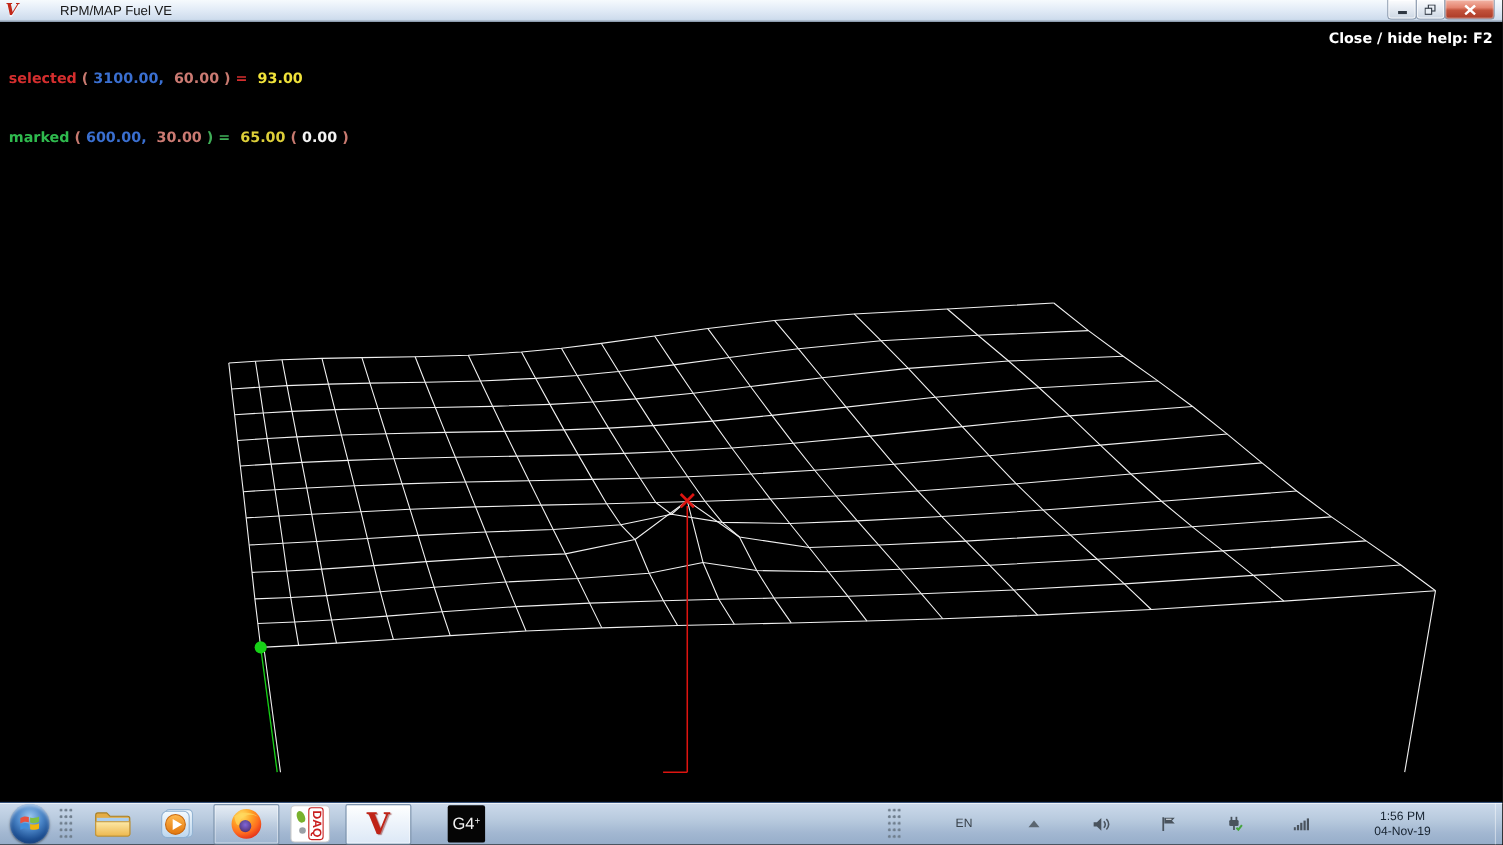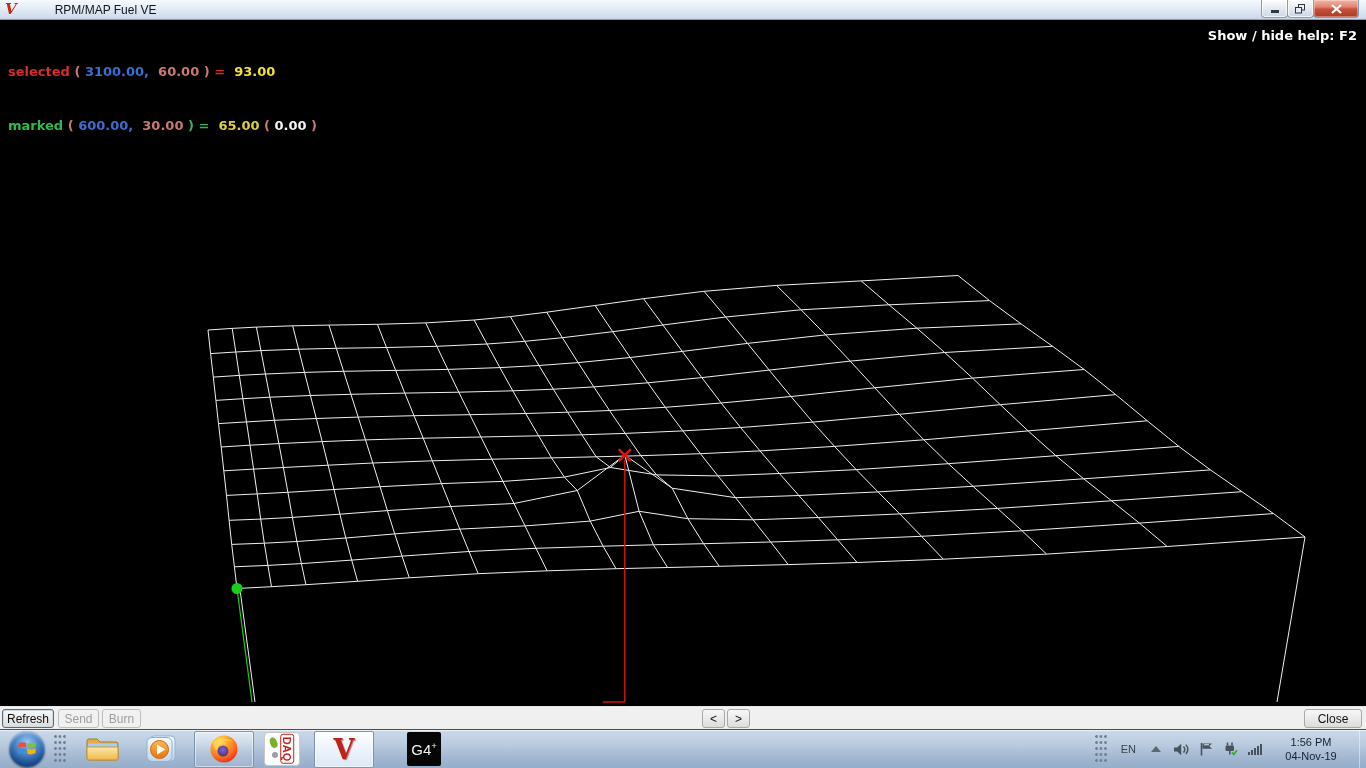--- a/index.html
+++ b/index.html
@@ -64,21 +64,21 @@
   .daq-text{position:absolute;right:-3px;top:9px;transform:rotate(90deg);transform-origin:center;
     font-family:"Liberation Sans",sans-serif;font-weight:bold;font-size:11px;color:#c91f1f;
     border:1.5px solid #c91f1f;border-radius:3px;padding:0 2px;line-height:12px;background:#fff;}
   .v-glyph{font-family:"DejaVu Serif",serif;font-weight:bold;font-size:27px;line-height:27px;
     color:#bf2317;text-shadow:1px 1px 1px rgba(120,10,5,.5);}
   .g4-icon{width:34px;height:34px;background:#050505;border-radius:2px;color:#f2f2f2;
     display:flex;align-items:center;justify-content:center;font-size:15px;
     font-family:"Liberation Sans",sans-serif;}
   .g4-icon sup{font-size:9px;margin-top:-6px;}
 
-  .tray{margin-left:auto;display:flex;align-items:center;height:100%;}
+  .tray{margin-left:auto;display:flex;align-items:center;height:100%;gap:36px;}
   .tray-item{flex:none;display:flex;align-items:center;justify-content:center;cursor:default;}
   .tray-lang{font-size:11px;color:#39424b;margin-left:14px;}
   .tray-arrow{width:0;height:0;border-left:5px solid transparent;border-right:5px solid transparent;
     border-bottom:6px solid #5b6670;margin-left:15px;}
   .tray svg{display:block;}
   .clock{margin:0 10px 0 10px;width:76px;text-align:center;font-size:11px;line-height:14px;
     color:#16222f;}
   .edge-sliver{width:6px;height:100%;border-left:1px solid rgba(255,255,255,.45);flex:none;}
 </style>
 </head>
@@ -107,21 +107,21 @@
         </svg>
       </div>
     </div>
   </div>
 
   <div class="client">
     <div class="status">
       <div class="status-line"><span style="color: rgb(212, 46, 46);">selected</span><span style="color: rgb(200, 122, 112);"> ( </span><span style="color: rgb(58, 111, 208);">3100.00,</span><span style="color: rgb(203, 122, 114);">  60.00</span><span style="color: rgb(200, 122, 112);"> ) </span><span style="color: rgb(212, 46, 46);">=</span><span style="color: rgb(240, 226, 58);">  93.00</span></div>
       <div class="status-line"><span style="color: rgb(47, 186, 78);">marked</span><span style="color: rgb(200, 122, 112);"> ( </span><span style="color: rgb(58, 111, 208);">600.00,</span><span style="color: rgb(203, 122, 114);">  30.00</span><span style="color: rgb(63, 174, 87);"> ) </span><span style="color: rgb(63, 174, 87);">=</span><span style="color: rgb(221, 207, 57);">  65.00</span><span style="color: rgb(200, 122, 112);"> ( </span><span style="color: rgb(244, 244, 244);">0.00</span><span style="color: rgb(200, 122, 112);"> )</span></div>
     </div>
-    <div class="help">Show / hide help: F2</div>
+    <div class="help">Close / hide help: F2</div>
   </div>
 
   <svg class="mesh" width="1366" height="768">
       <polyline points="237.0,588.5 271.5,586.7 305.9,584.7 357.6,581.3 409.3,577.8 478.2,573.7 547.1,570.8 616.0,568.7 667.6,567.5 719.3,566.3 788.2,564.6 857.1,562.5 943.3,559.2 1046.6,554.1 1167.2,546.5 1305.0,537.0" fill="none" stroke="#f0f0f0" stroke-width="1" stroke-linejoin="round"></polyline>
       <polyline points="234.4,566.8 267.9,565.4 301.4,563.6 351.7,560.1 402.0,556.1 469.0,551.5 536.0,548.3 603.1,546.2 653.4,544.8 703.6,543.7 770.7,542.0 837.7,539.8 921.5,536.3 1022.1,530.8 1139.4,523.1 1273.5,513.6" fill="none" stroke="#f0f0f0" stroke-width="1" stroke-linejoin="round"></polyline>
       <polyline points="231.7,544.4 264.3,543.2 296.9,541.5 345.8,538.0 394.7,533.9 459.8,529.1 525.0,525.9 590.2,521.1 639.1,511.3 687.9,518.7 753.1,519.8 818.3,517.5 899.8,513.9 997.5,508.4 1111.6,500.8 1241.9,491.7" fill="none" stroke="#f0f0f0" stroke-width="1" stroke-linejoin="round"></polyline>
       <polyline points="229.1,520.3 260.7,519.1 292.4,517.4 339.9,514.2 387.4,510.6 450.7,506.5 514.0,503.5 577.3,490.5 624.8,455.1 672.2,488.2 735.6,497.7 798.9,495.5 878.0,491.9 973.0,486.3 1083.7,478.8 1210.4,469.9" fill="none" stroke="#f0f0f0" stroke-width="1" stroke-linejoin="round"></polyline>
       <polyline points="226.5,495.4 257.2,493.9 287.9,492.3 334.0,489.5 380.1,486.7 441.5,483.6 502.9,481.4 564.4,477.1 610.5,467.5 656.6,474.9 718.0,475.9 779.4,473.5 856.2,469.6 948.4,463.7 1055.9,455.7 1178.8,446.4" fill="none" stroke="#f0f0f0" stroke-width="1" stroke-linejoin="round"></polyline>
       <polyline points="223.8,470.8 253.6,469.1 283.4,467.5 328.1,465.2 372.8,463.0 432.3,460.8 491.9,459.2 551.5,457.9 596.2,456.8 640.9,455.7 700.4,453.7 760.0,450.9 834.5,446.4 923.9,439.8 1028.1,430.9 1147.3,420.8" fill="none" stroke="#f0f0f0" stroke-width="1" stroke-linejoin="round"></polyline>
       <polyline points="221.2,447.0 250.0,445.2 278.9,443.6 322.2,441.6 365.5,439.9 423.2,438.2 480.9,437.0 538.6,435.8 581.9,434.8 625.2,433.4 682.9,430.9 740.6,427.5 812.7,422.1 899.3,414.3 1000.3,404.7 1115.7,394.6" fill="none" stroke="#f0f0f0" stroke-width="1" stroke-linejoin="round"></polyline>
@@ -149,28 +149,20 @@
       <polyline points="240.0,589.5 255.0,702.0" fill="none" stroke="#f0f0f0" stroke-width="1" stroke-linejoin="round"></polyline>
       <polyline points="1305.0,537.0 1277.0,702.0" fill="none" stroke="#f0f0f0" stroke-width="1" stroke-linejoin="round"></polyline>
       <polyline points="237.0,588.5 252.0,702.0" fill="none" stroke="#17d117" stroke-width="1.2" stroke-linejoin="round"></polyline>
       <circle cx="237.0" cy="588.5" r="5.5" fill="#17d117"></circle>
       <polyline points="624.8,460.1 624.8,702.0" fill="none" stroke="#dd1410" stroke-width="1.4" stroke-linejoin="round"></polyline>
       <polyline points="602.8,702.0 624.8,702.0" fill="none" stroke="#dd1410" stroke-width="1.4" stroke-linejoin="round"></polyline>
       <polyline points="618.8,449.1 630.8,461.1" fill="none" stroke="#dd1410" stroke-width="2.4" stroke-linejoin="round"></polyline>
       <polyline points="618.8,461.1 630.8,449.1" fill="none" stroke="#dd1410" stroke-width="2.4" stroke-linejoin="round"></polyline>
     </svg>
 
-  <div class="toolbar">
-    <div class="tb-btn default" style="left:2px;width:52px;">Refresh</div>
-    <div class="tb-btn disabled" style="left:58px;width:41px;">Send</div>
-    <div class="tb-btn disabled" style="left:102px;width:39px;">Burn</div>
-    <div class="tb-btn" style="left:702px;width:23px;">&lt;</div>
-    <div class="tb-btn" style="left:727px;width:23px;">&gt;</div>
-    <div class="tb-btn" style="right:4px;width:58px;">Close</div>
-  </div>
 
   <div class="taskbar">
     <div class="start-orb">
       <svg width="18" height="16" viewBox="0 0 18 16">
         <path d="M0.5,7.4 C3,5.8 5.5,5.6 8.2,6.5 L8.2,1.8 C5.5,0.9 3,1.1 0.5,2.7 Z" fill="#e8503f"></path>
         <path d="M9.4,6.8 C12,7.7 14.6,7.6 17.5,6.1 L17.5,1.3 C14.6,2.8 12,2.9 9.4,2.1 Z" fill="#7fc043"></path>
         <path d="M0.5,13.4 C3,11.8 5.5,11.6 8.2,12.5 L8.2,7.8 C5.5,6.9 3,7.1 0.5,8.7 Z" fill="#3f8edc"></path>
         <path d="M9.4,12.8 C12,13.7 14.6,13.6 17.5,12.1 L17.5,7.3 C14.6,8.8 12,8.9 9.4,8.1 Z" fill="#f3b50c"></path>
       </svg>
     </div>

